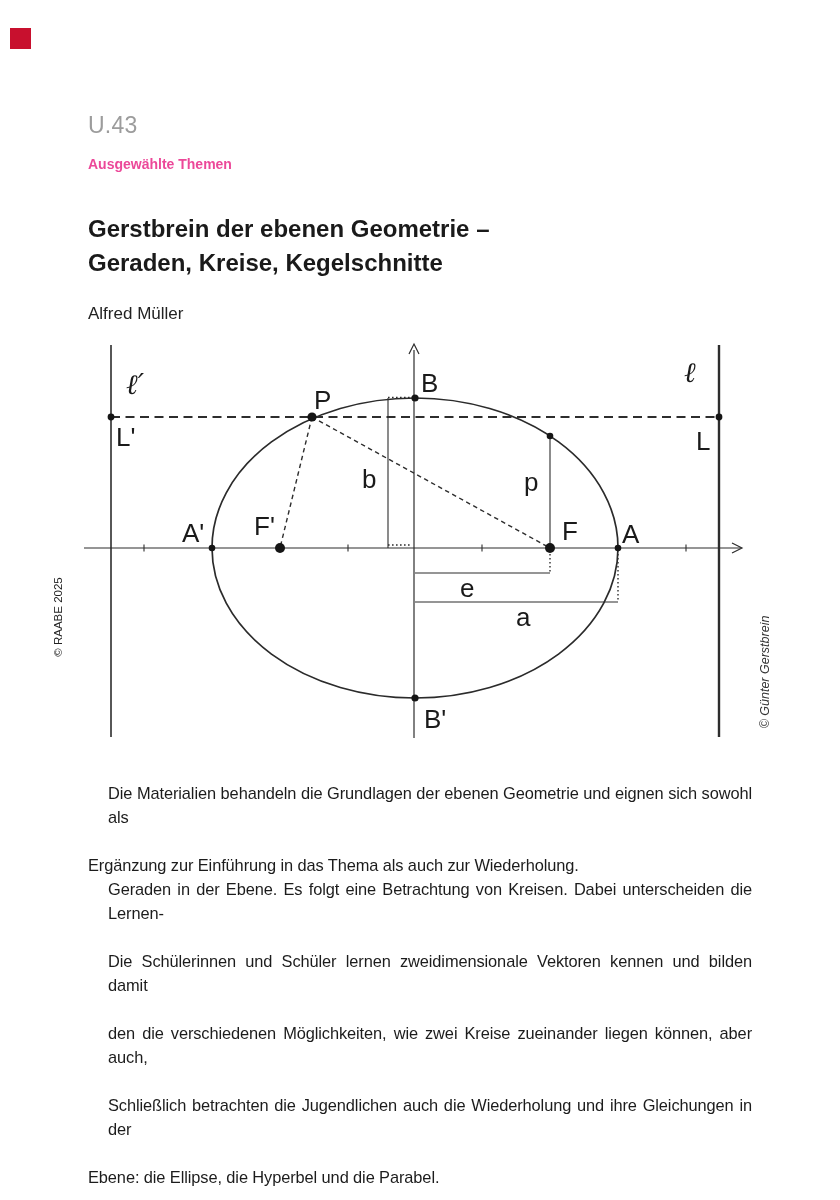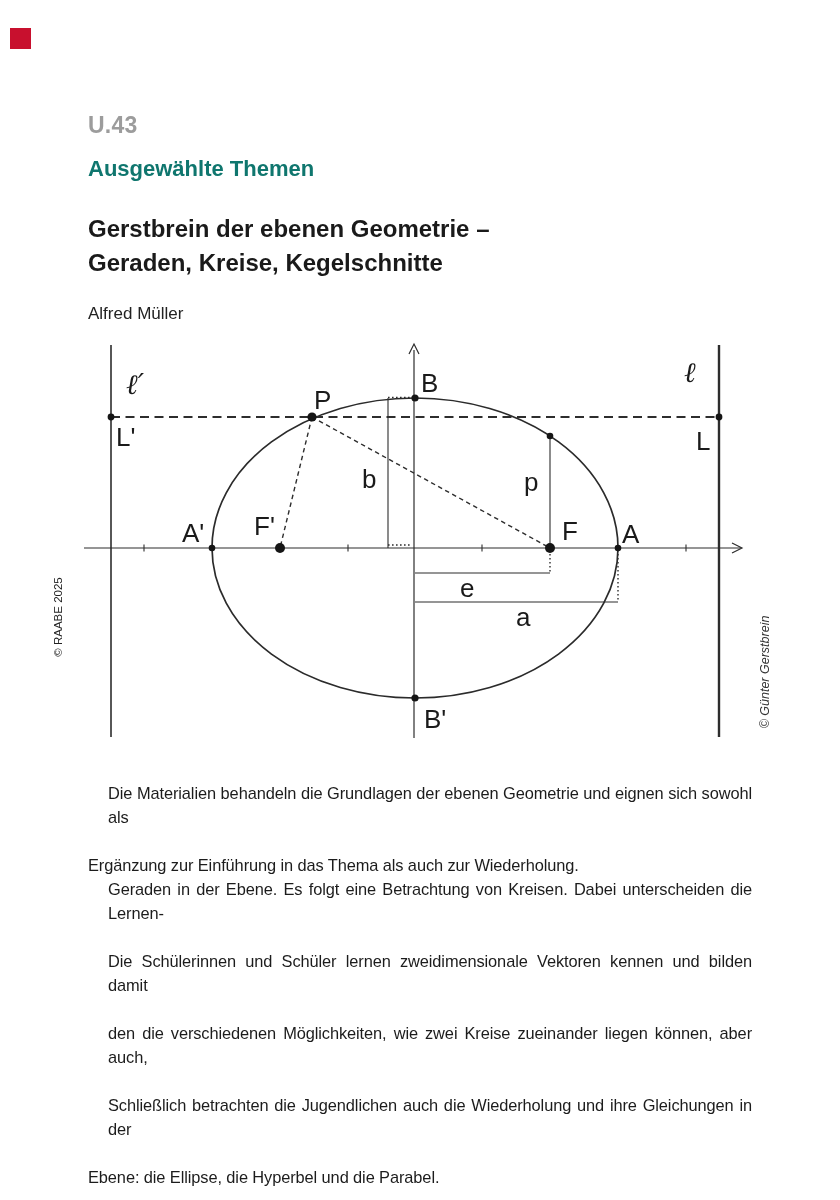--- a/index.html
+++ b/index.html
@@ -3,25 +3,25 @@
 <meta charset="utf-8">
 <style>
   html,body { margin:0; padding:0; background:#ffffff; }
   .page {
     position:relative; width:840px; height:1200px; background:#ffffff;
     font-family:"Liberation Sans", sans-serif; overflow:hidden;
   }
   .abs { position:absolute; }
   .brand-square { left:10px; top:28px; width:21px; height:21px; }
   .kicker {
-    left:88px; top:112px; font-size:23px; font-weight:bold; color:#9c9c9c;
+    left:88px; top:112px; font-size:23px; font-weight:normal; color:#9c9c9c;
     letter-spacing:0.2px;
   }
   .series {
-    left:88px; top:156px; font-size:22px; font-weight:bold; color:#0f766e;
+    left:88px; top:156px; font-size:14px; font-weight:bold; color:#ec4899;
   }
   .title {
     left:88px; top:212px; font-size:24px; font-weight:bold; color:#1a1a1a;
     line-height:34px;
   }
   .author { left:88px; top:304px; font-size:17px; color:#222222; }
   .copyleft {
     left:58px; top:617px; transform:translate(-50%,-50%) rotate(-90deg);
     font-size:11.5px; color:#222222; white-space:nowrap;
   }

